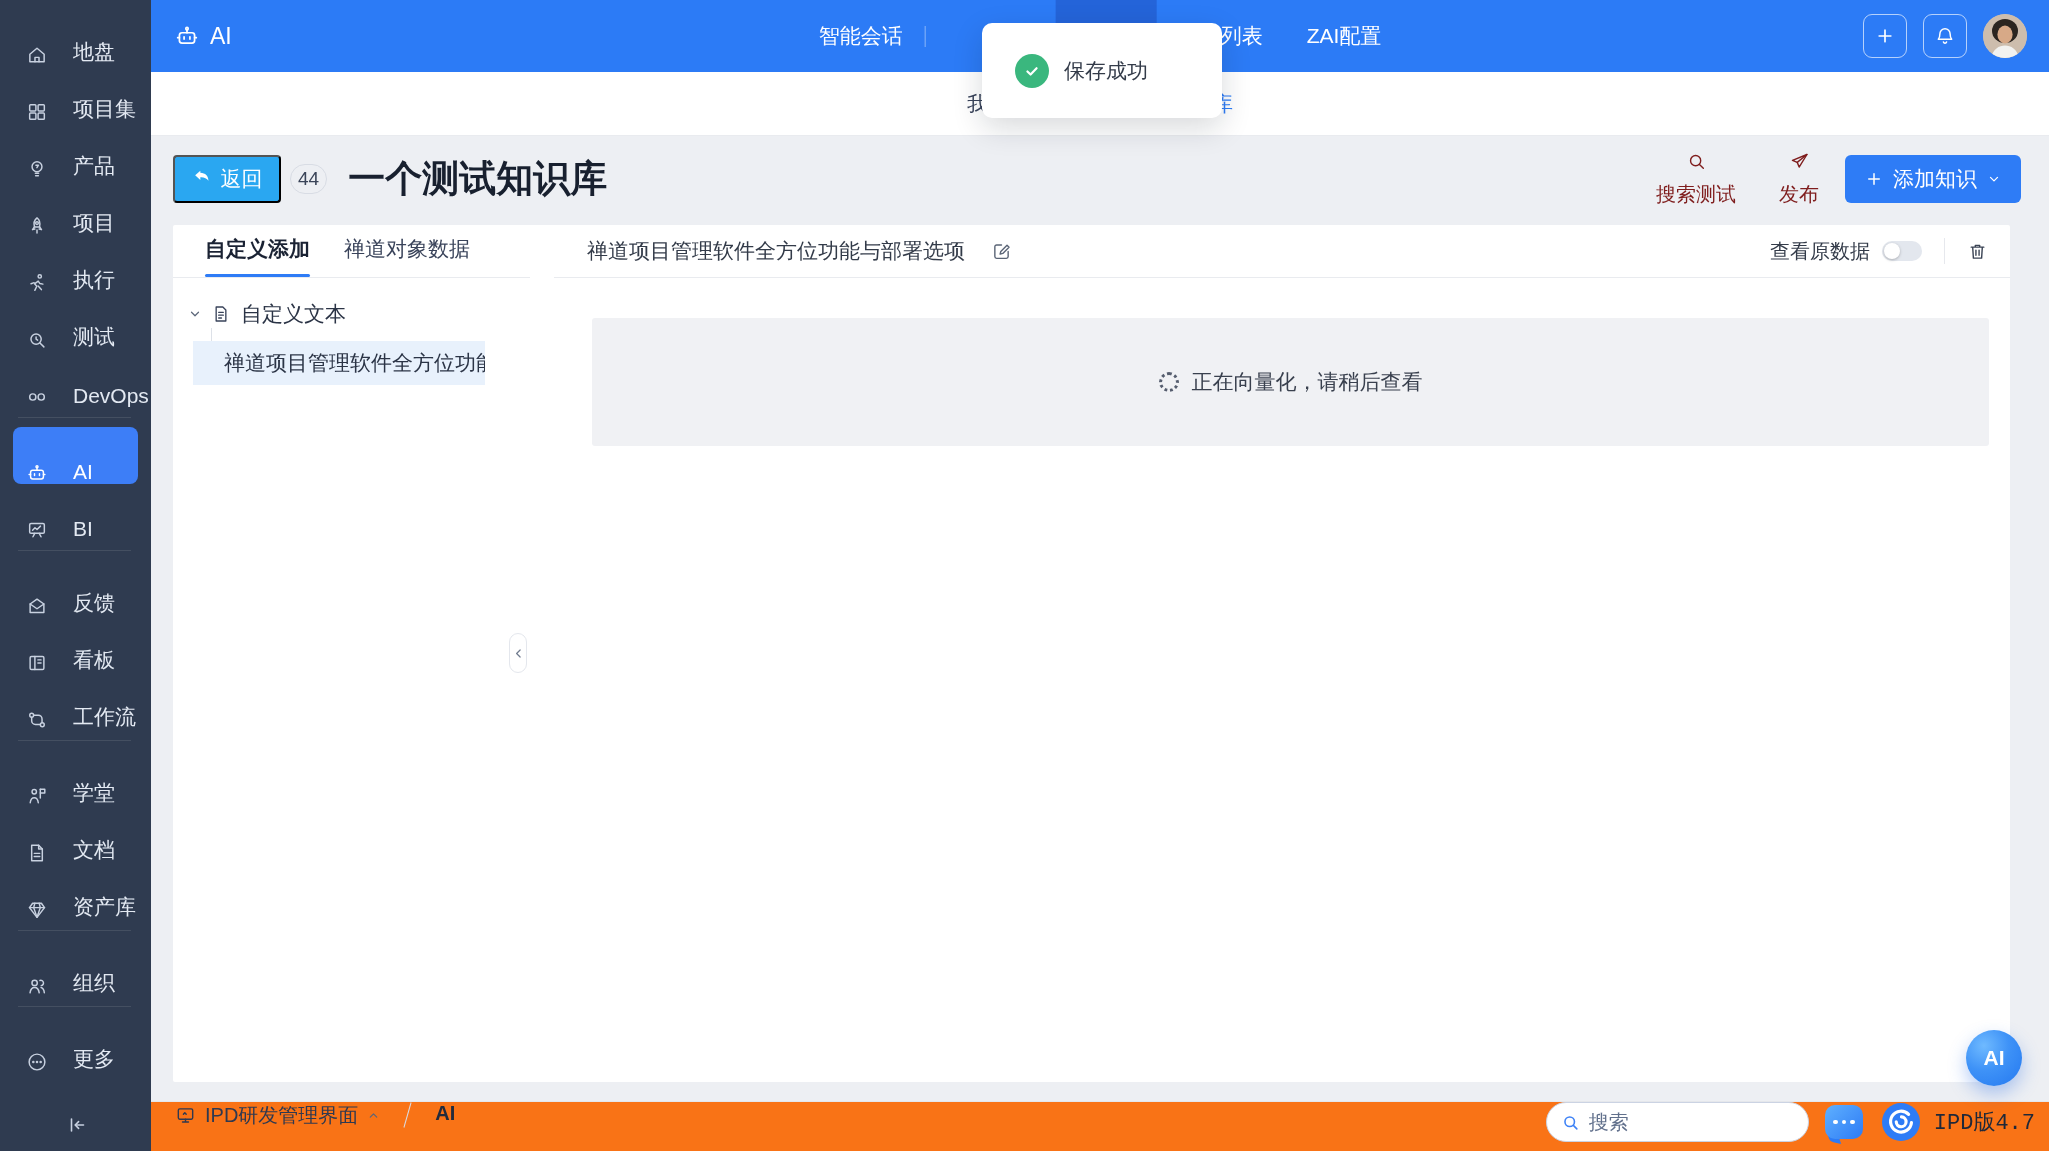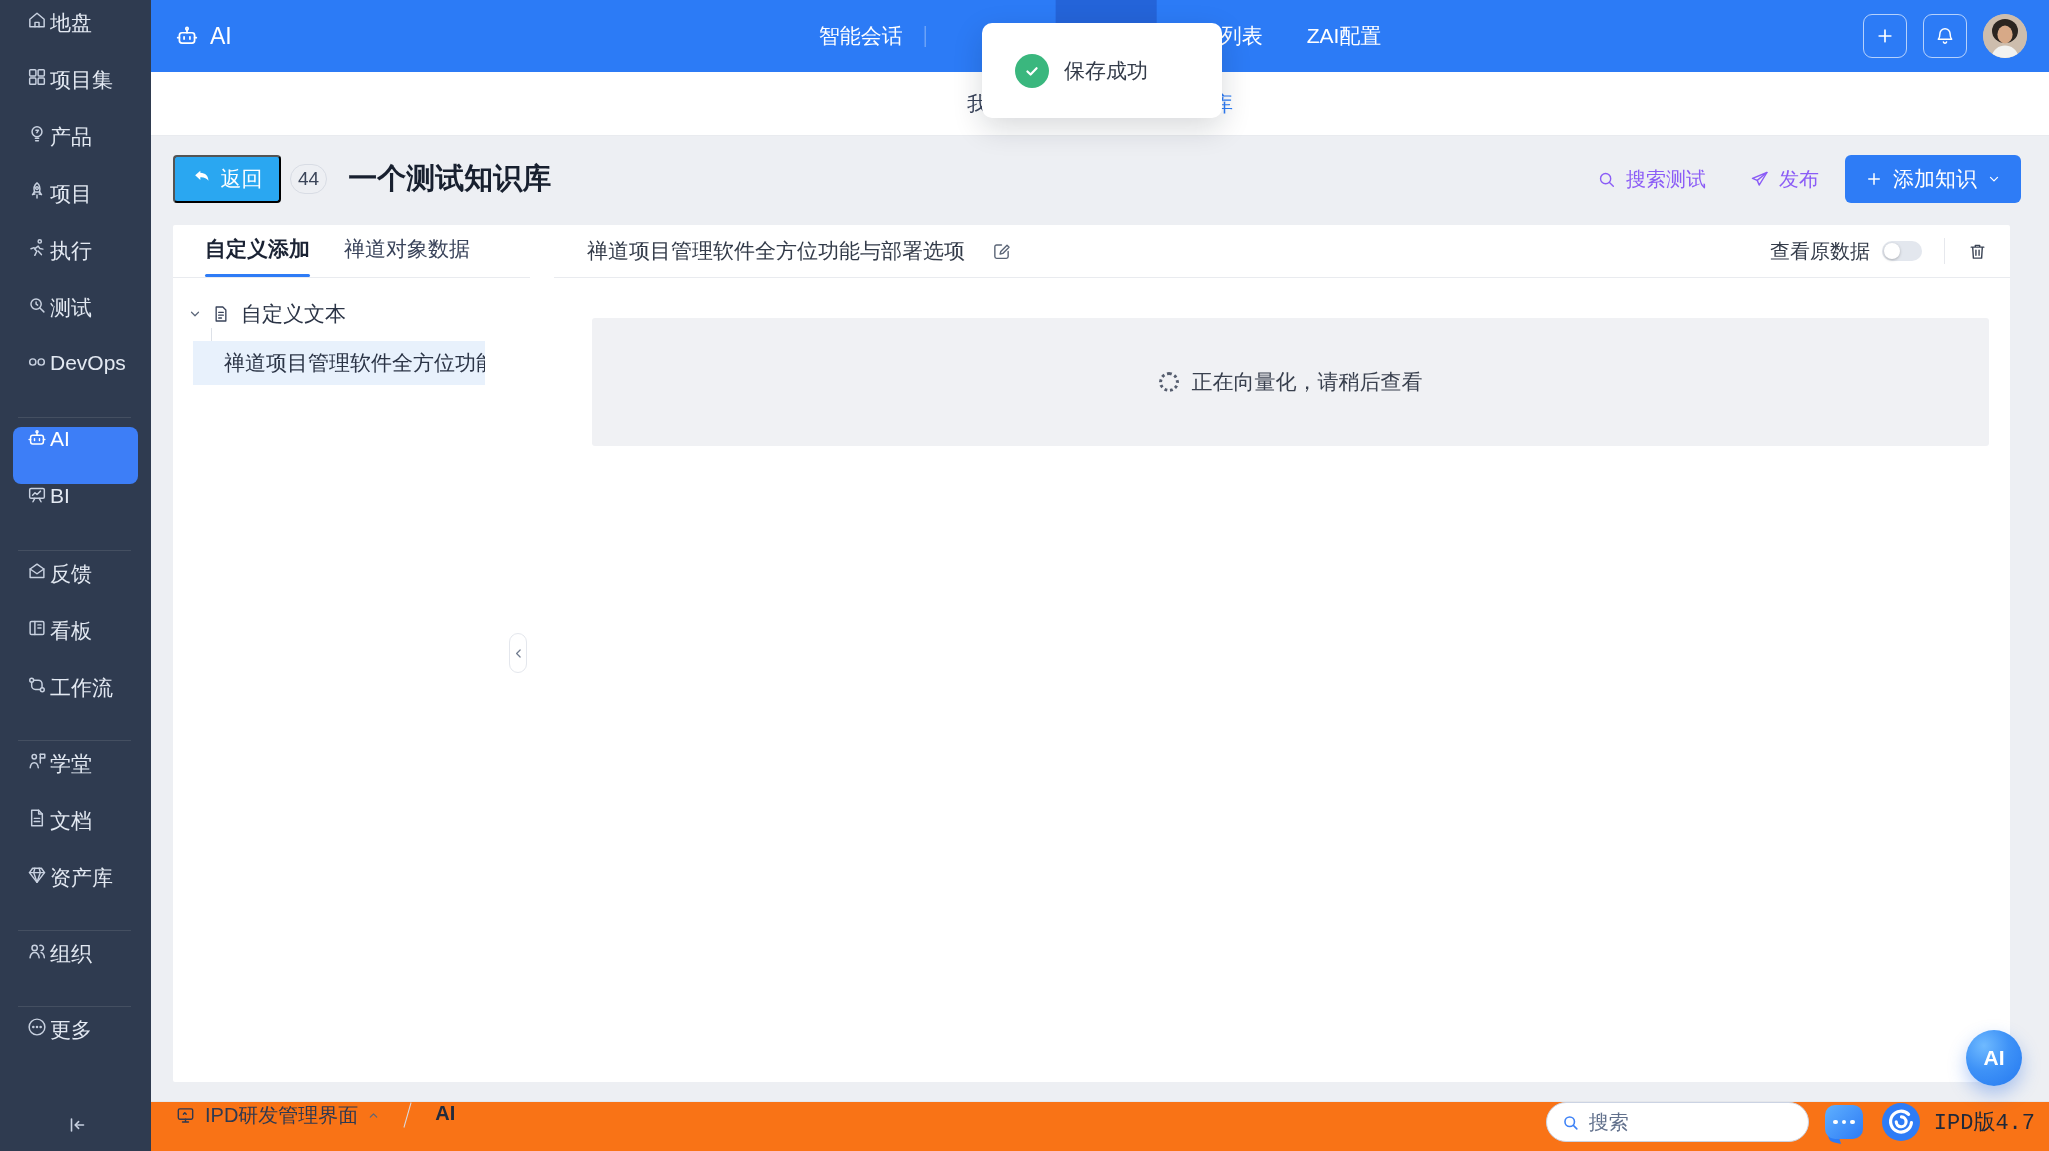--- a/index.html
+++ b/index.html
@@ -3,21 +3,21 @@
 <meta charset="utf-8">
 <style>
   * { margin:0; padding:0; box-sizing:border-box; }
   html,body { width:2049px; height:1151px; overflow:hidden; }
   body { font-family:"Liberation Sans","DejaVu Sans",sans-serif; background:#EDEFF3; }
   #app { position:relative; width:2049px; height:1151px; }
   svg.ic { stroke:currentColor; fill:none; stroke-width:1.6; stroke-linecap:round; stroke-linejoin:round; display:block; }
 
   
   .sidebar { position:absolute; left:0; top:0; width:151px; height:1151px; background:#2F3B50; z-index:30; padding-top:9px; }
-  .side-item { height:57px; display:flex; align-items:flex-start; gap:2px; margin:0 13px; padding-left:13px; border-radius:8px;
+  .side-item { height:57px; display:flex; align-items:flex-end; gap:25px; margin:0 13px; padding-left:13px; border-radius:8px;
                color:#E3E9F2; font-size:21px; cursor:pointer; white-space:nowrap; }
   .side-item .si { color:#C8D1E0; }
   .side-item.active { background:#3D7EF7; color:#FFFFFF; }
   .side-item.active .si { color:#FFFFFF; }
   .side-div { height:1px; background:rgba(255,255,255,.10); margin:9px 20px 9px 18px; }
   .side-collapse { position:absolute; bottom:14px; left:0; width:151px; display:flex; justify-content:center; color:#C8D1E0; cursor:pointer; }
 
   
   .topnav { position:absolute; left:151px; top:0; right:0; height:72px; background:#2C7BF6; display:flex; align-items:center; z-index:20; }
   .brand { display:flex; align-items:center; gap:10px; color:#fff; font-size:23px; padding-left:23px; }
@@ -42,23 +42,23 @@
   .toast-check { width:34px; height:34px; border-radius:50%; background:#3AB77E; display:flex; align-items:center; justify-content:center; flex:none; }
   .toast-text { font-size:21px; color:#333B49; }
 
   
   .content { position:absolute; left:151px; right:0; top:136px; bottom:50px; background:#EDEFF3; }
   .kb-header { position:absolute; left:22px; right:28px; top:19px; height:48px; display:flex; align-items:center; }
   .back-btn { width:108px; height:48px; background:#2AA7F1; border-radius:4px; color:#fff; font-size:21px;
               display:flex; align-items:center; justify-content:center; gap:9px; cursor:pointer; flex:none; }
   .kb-badge { margin-left:9px; min-width:34px; height:30px; padding:0 7px; border:1px solid #D8DCE4; border-radius:16px;
               display:flex; align-items:center; justify-content:center; font-size:19px; color:#3A4458; }
-  .kb-title { margin-left:21px; font-size:29px; font-weight:bold; color:#18202F; }
+  .kb-title { margin-left:21px; font-size:37px; font-weight:bold; color:#18202F; }
   .kb-actions { margin-left:auto; display:flex; align-items:center; }
-  .kb-act { display:flex; align-items:center; gap:9px; font-size:20px; color:#8b5cf6; cursor:pointer; }
+  .kb-act { display:flex; align-items:center; gap:9px; font-size:20px; color:#7f1d1d; cursor:pointer;flex-direction:column; }
   .kb-act + .kb-act { margin-left:43px; }
   .add-btn { margin-left:26px; height:48px; background:#2E7CF6; border:none; border-radius:6px; color:#fff; font-size:21px;
              display:flex; align-items:center; gap:10px; padding:0 20px; cursor:pointer; }
 
   .left-panel { position:absolute; left:22px; top:89px; width:370px; bottom:19px; background:#fff; border-radius:2px; overflow:hidden; }
   .panel-tabs { height:53px; border-bottom:1px solid #E9EBEF; display:flex; align-items:flex-end; gap:34px; padding:0 0 0 32px; }
   .ptab { font-size:21px; color:#39435A; padding-bottom:14px; position:relative; cursor:pointer; white-space:nowrap; }
   .ptab.active { color:#1A2233; font-weight:bold; }
   .ptab.active::after { content:""; position:absolute; left:0; right:0; bottom:0; height:3px; background:#2E7CF6; border-radius:2px; }
   .tree { padding-top:22px; }

